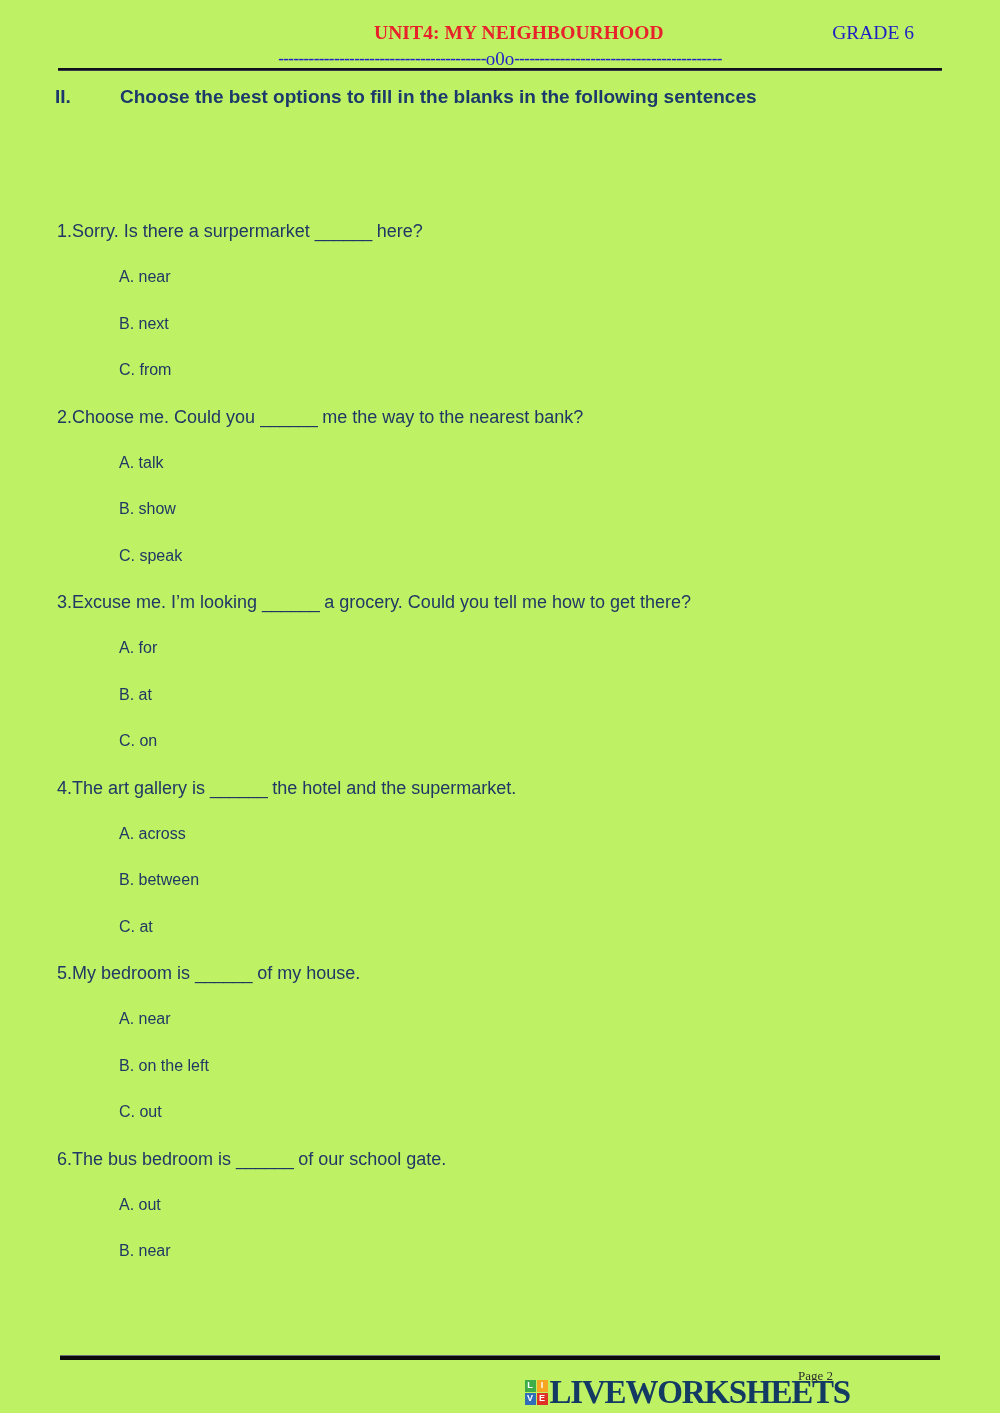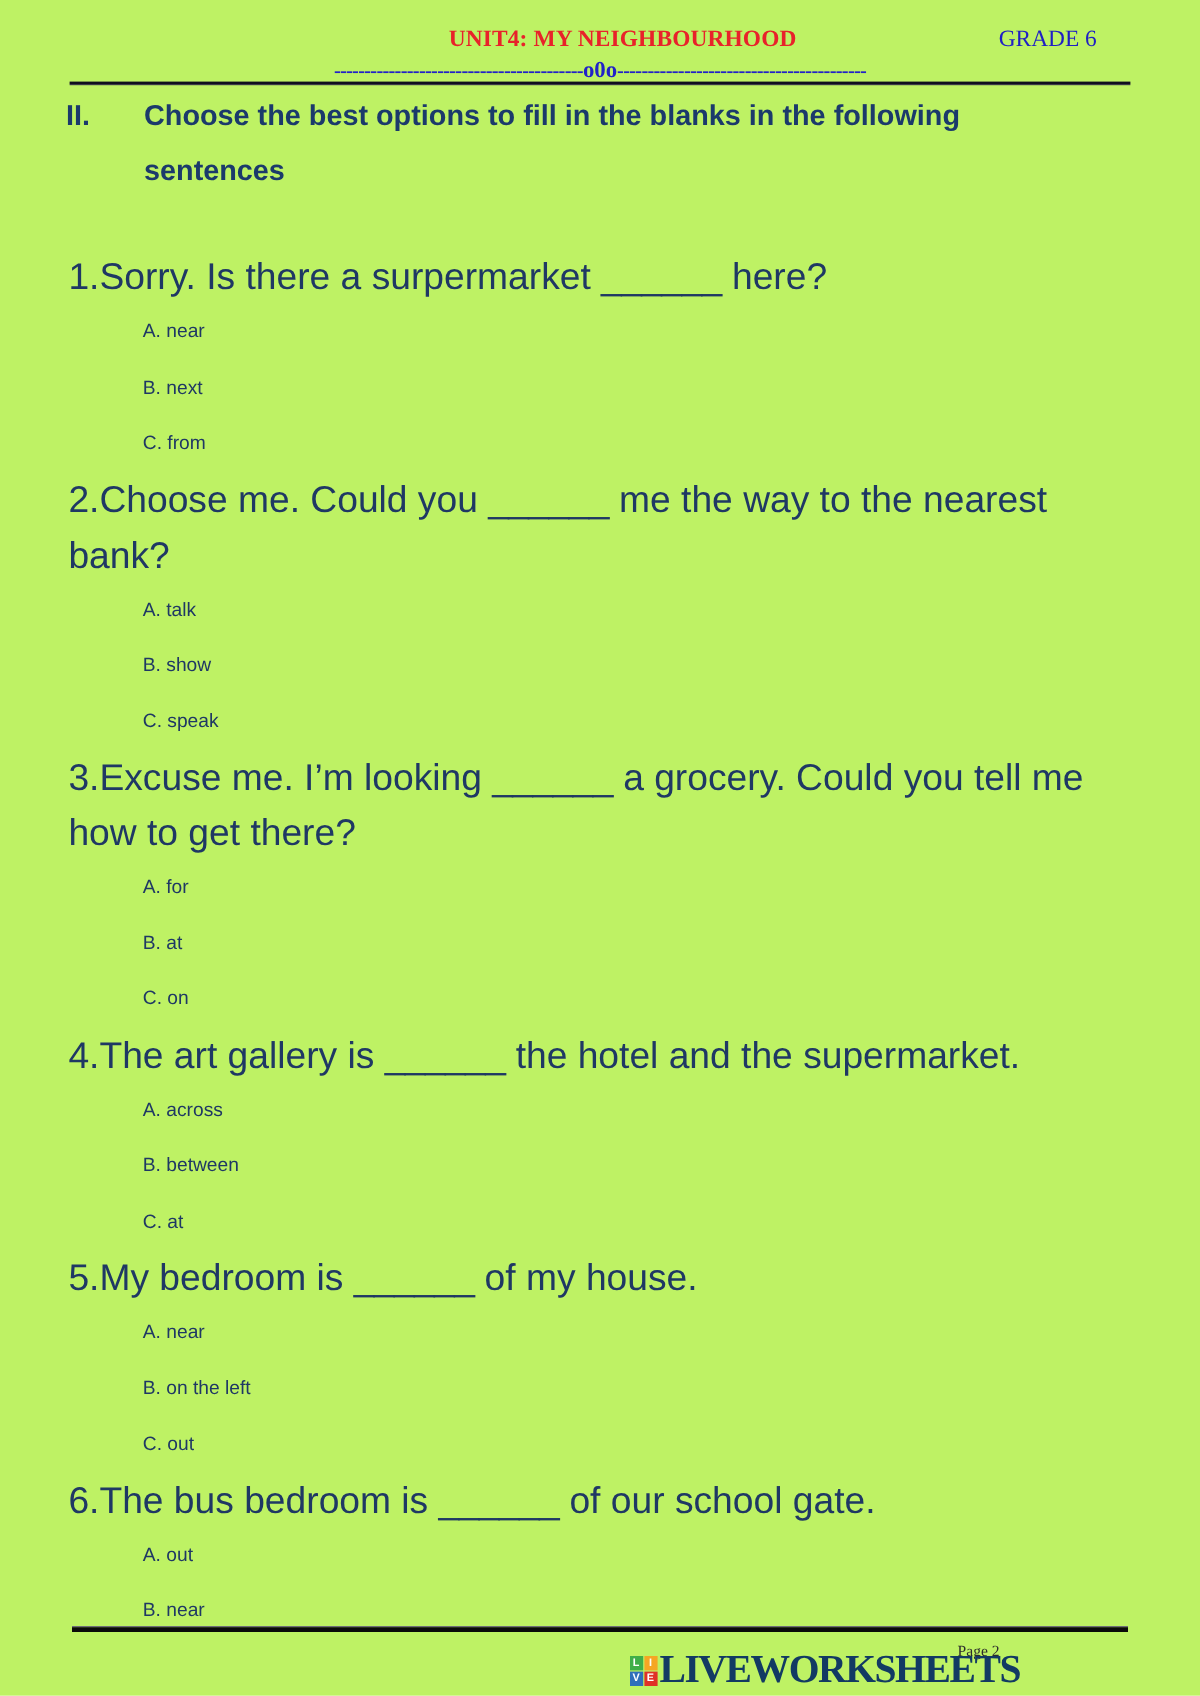--- a/index.html
+++ b/index.html
@@ -68,21 +68,21 @@
     font-family: "Liberation Serif", serif;
     font-weight: bold;
     font-size: 17px;
     color: #2222c8;
     letter-spacing: -0.6px;
     white-space: nowrap;
     vertical-align: middle;
   }
   .sep-o0o {
     font-family: "Liberation Serif", serif;
-    font-weight: bold;
+    font-weight: normal;
     font-size: 19px;
     color: #2222c8;
     white-space: nowrap;
     vertical-align: middle;
   }
 
   .rule-top {
     position: absolute;
     left: 58px;
     top: 68px;
@@ -93,21 +93,21 @@
   }
 
   
   .section-heading {
     position: absolute;
     left: 55px;
     top: 74px;
     width: 890px;
     color: #1b3a6b;
     font-weight: bold;
-    font-size: 24px;
+    font-size: 19px;
     line-height: 46px;
   }
   .section-num {
     display: inline-block;
     width: 65px;
     vertical-align: top;
   }
   .section-text {
     display: inline-block;
     width: 790px;
@@ -119,21 +119,21 @@
     position: absolute;
     left: 57px;
     top: 208px;
     width: 900px;
   }
   .question {
     margin: 0;
   }
   .q-text {
     color: #1f3864;
-    font-size: 31px;
+    font-size: 18px;
     line-height: 46px;
     margin: 0;
     width: 890px;
   }
   .blank {
     letter-spacing: -0.5px;
   }
   .options {
     margin: 0;
     padding: 0;

